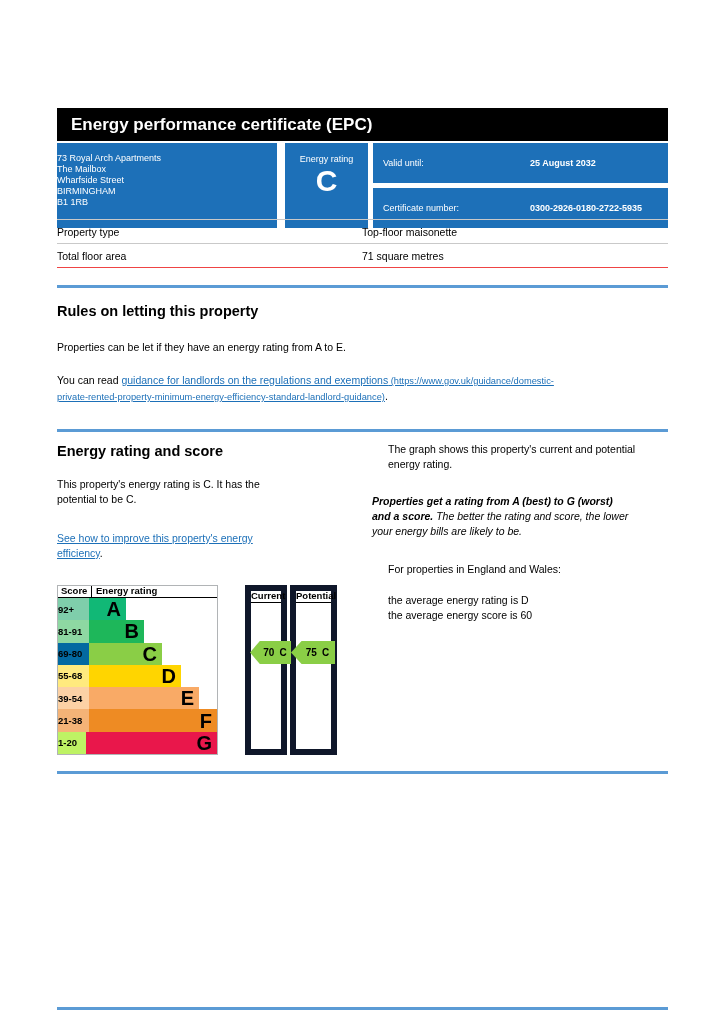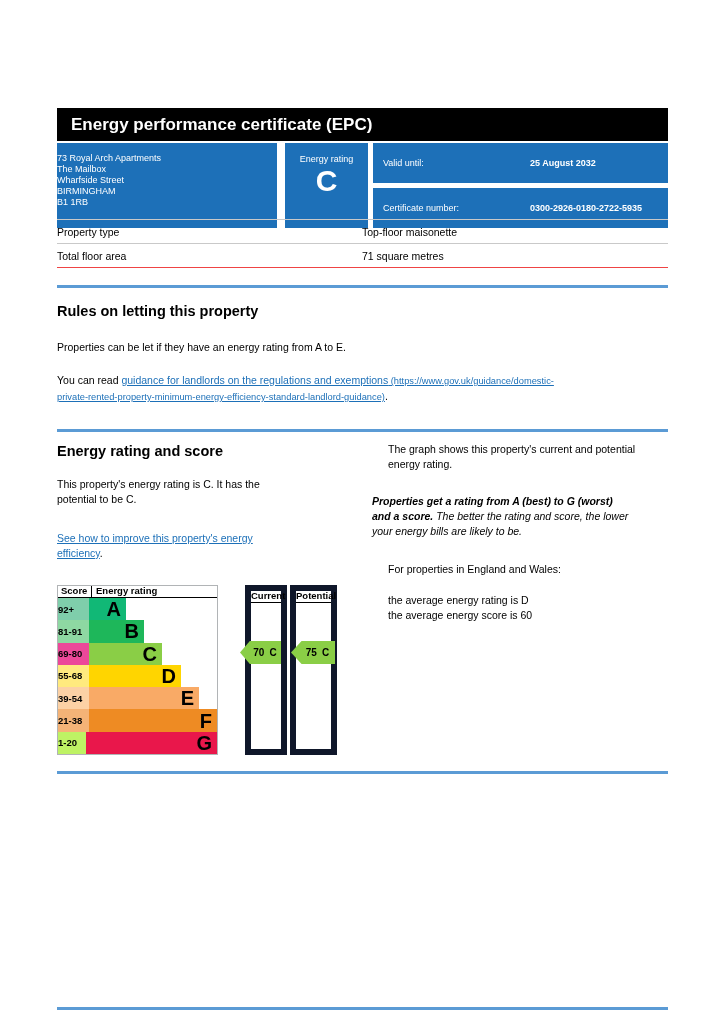--- a/index.html
+++ b/index.html
@@ -52,21 +52,21 @@
   .rating-bar{display:flex;align-items:center;justify-content:flex-end;padding-right:5px;box-sizing:border-box;}
   .rating-letter{font-size:20px;font-weight:bold;line-height:20px;}
   .side-box{top:585px;height:170px;border:6px solid #0f172a;background:#fff;}
   .side-box .side-h{height:11px;border-bottom:1px solid #000;font-size:9.5px;font-weight:bold;
     line-height:10px;text-align:center;}
   .current-box{left:245px;width:42px;}
   .potential-box{left:290px;width:47px;}
   .arrow{height:23px;display:flex;align-items:center;justify-content:center;gap:5px;
     padding-left:9px;font-size:10px;font-weight:bold;
     clip-path:polygon(0 50%, 24% 0, 100% 0, 100% 100%, 24% 100%);}
-  .arrow-current{left:240px;top:641px;width:41px;}
+  .arrow-current{left:250px;top:641px;width:41px;}
   .arrow-potential{left:291px;top:641px;width:44px;}
 </style>
 </head>
 <body>
 
 <div class="page">
 
   <div class="abs header-bar">Energy performance certificate (EPC)</div>
 
   <div class="abs panel address-panel">
@@ -142,21 +142,21 @@
     </div>
 
     <div class="band-row">
       <span class="score-cell" style="background: rgb(142, 216, 162);">81-91</span>
       <span class="rating-bar" style="background: rgb(30, 183, 90); width: 55px;">
         <span class="rating-letter">B</span>
       </span>
     </div>
 
     <div class="band-row">
-      <span class="score-cell" style="background: #ec4899;">69-80</span>
+      <span class="score-cell" style="background: #0369a1;">69-80</span>
       <span class="rating-bar" style="background: rgb(138, 206, 70); width: 73px;">
         <span class="rating-letter">C</span>
       </span>
     </div>
 
     <div class="band-row">
       <span class="score-cell" style="background: rgb(255, 234, 126);">55-68</span>
       <span class="rating-bar" style="background: rgb(255, 213, 0); width: 92px;">
         <span class="rating-letter">D</span>
       </span>

